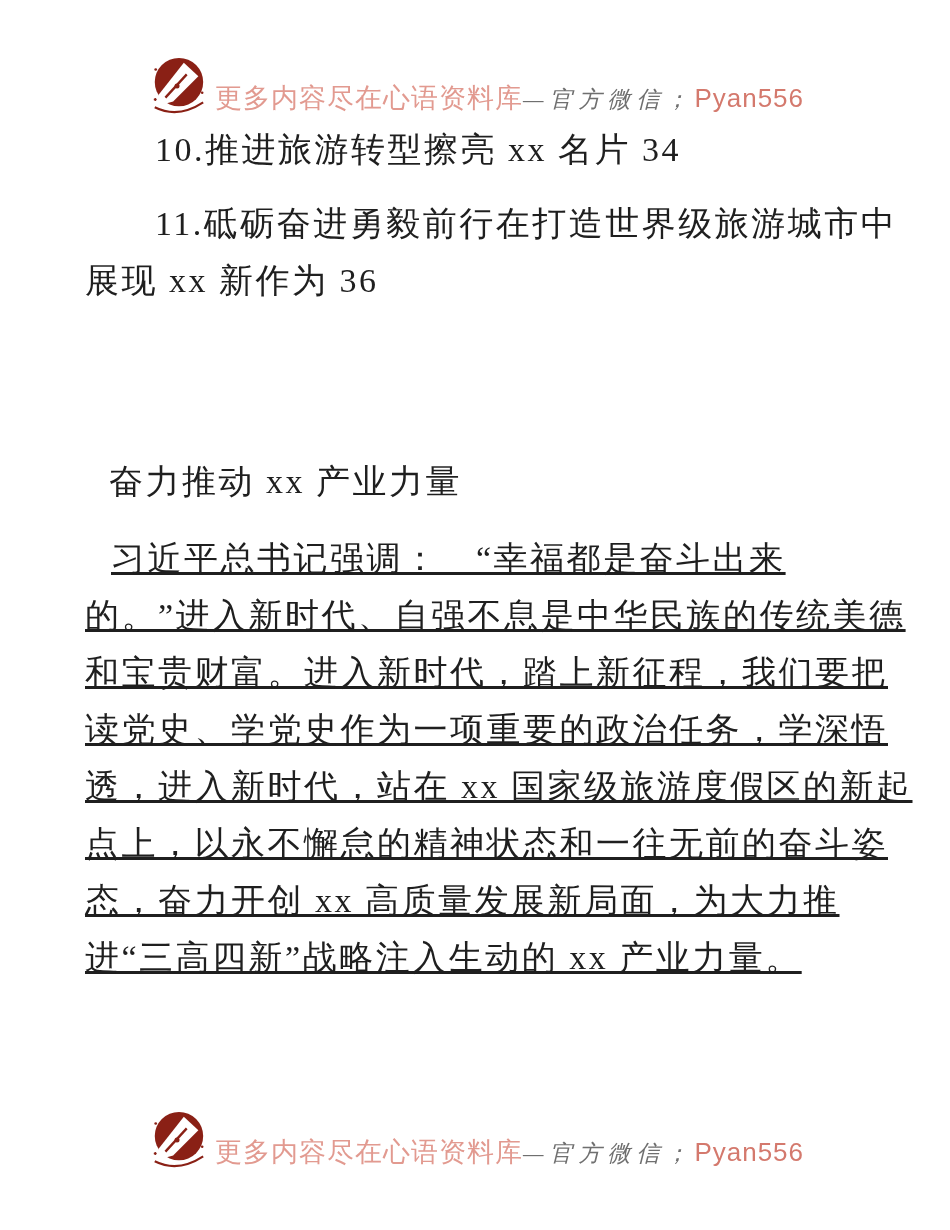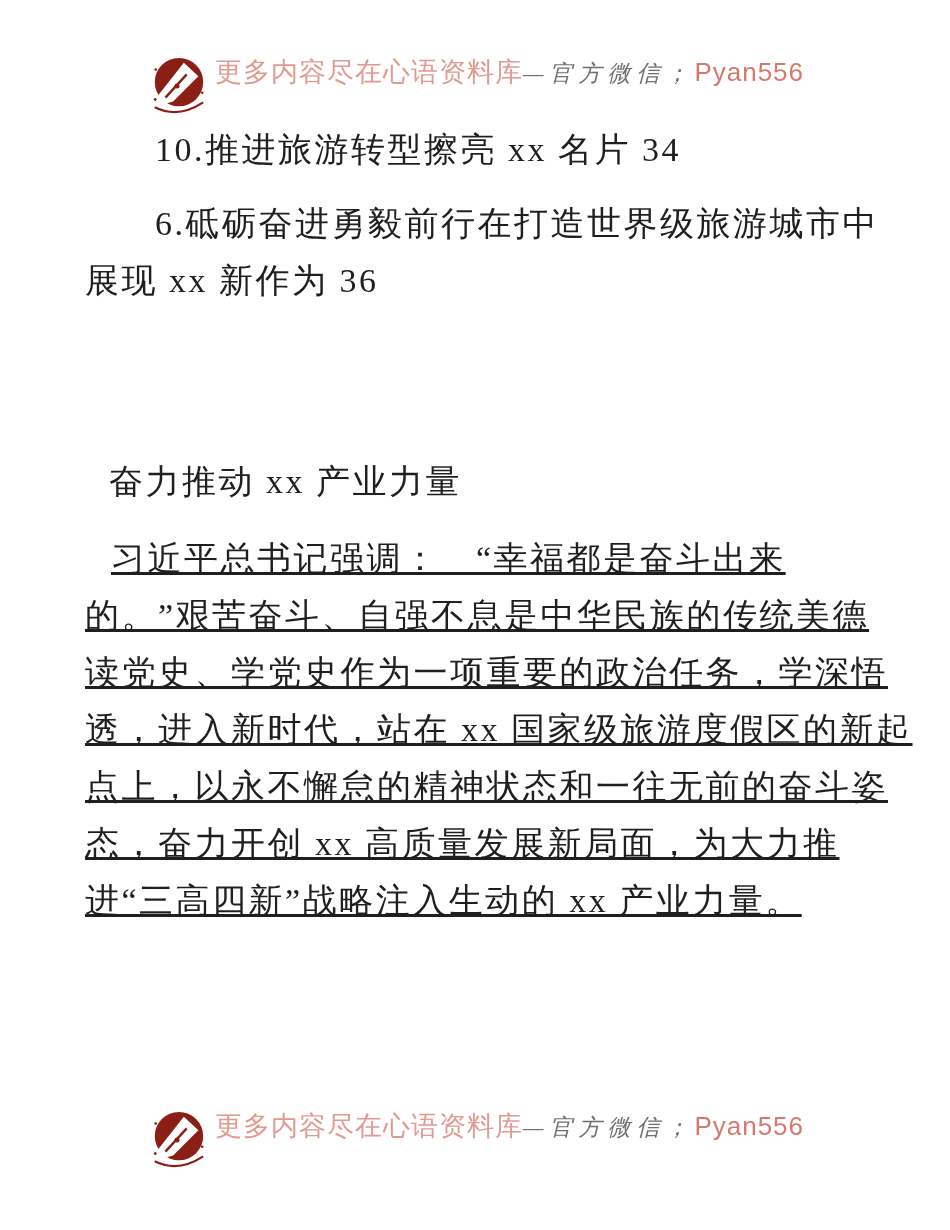--- a/index.html
+++ b/index.html
@@ -4,21 +4,21 @@
 <style>
   html,body { margin:0; padding:0; background:#ffffff; }
   .page {
     position:relative; width:950px; height:1230px; background:#ffffff;
     font-family:"Liberation Serif","DejaVu Serif",serif; color:#1f1f1f;
     overflow:hidden; margin:0 auto;
   }
   
   .watermark {
     position:absolute; left:0; width:100%;
-    display:flex; justify-content:center; align-items:flex-start;
+    display:flex; justify-content:center; align-items:flex-end;
   }
   .wm-header { top:54px; }
   .wm-footer { top:1108px; }
   .wm-logo { width:64px; height:62px; margin-right:5px; flex:0 0 auto; }
   .wm-text { white-space:nowrap; }
   .wm-brand {
     font-size:27px; letter-spacing:1px; color:#e29a90;
     font-family:"Liberation Serif",serif;
   }
   .wm-label {
@@ -63,32 +63,33 @@
     <div class="wm-text">
       <span class="wm-brand">更多内容尽在心语资料库</span><span class="wm-label">—</span><span class="wm-label">官方微信；</span><span class="wm-id">Pyan556</span>
     </div>
   </div>
 
   <div id="toc-item-10" class="block">
     <div class="line ind-num">10.推进旅游转型擦亮 xx 名片 34</div>
   </div>
 
   <div id="toc-item-11" class="block">
-    <div class="line ind-num">6.砥砺奋进勇毅前行在打造世界级旅游城市中</div>
+    <div class="line ind-num">11.砥砺奋进勇毅前行在打造世界级旅游城市中</div>
     <div class="line">展现 xx 新作为 36</div>
   </div>
 
 
   <div id="article-title" class="block">
     <div class="line ind-head">奋力推动 xx 产业力量</div>
   </div>
 
   <div id="article-paragraph" class="block">
     <div class="line ind-para">习近平总书记强调：　“幸福都是奋斗出来</div>
-    <div class="line">的。”艰苦奋斗、自强不息是中华民族的传统美德</div>
+    <div class="line">的。”进入新时代、自强不息是中华民族的传统美德</div>
+    <div class="line">和宝贵财富。进入新时代，踏上新征程，我们要把</div>
     <div class="line">读党史、学党史作为一项重要的政治任务，学深悟</div>
     <div class="line">透，进入新时代，站在 xx 国家级旅游度假区的新起</div>
     <div class="line">点上，以永不懈怠的精神状态和一往无前的奋斗姿</div>
     <div class="line">态，奋力开创 xx 高质量发展新局面，为大力推</div>
     <div class="line">进“三高四新”战略注入生动的 xx 产业力量。</div>
   </div>
 
   <div class="watermark wm-footer">
     <svg class="wm-logo" viewBox="0 0 64 64" aria-hidden="true">
       <circle cx="33" cy="29" r="25" fill="#8a2015"></circle>

